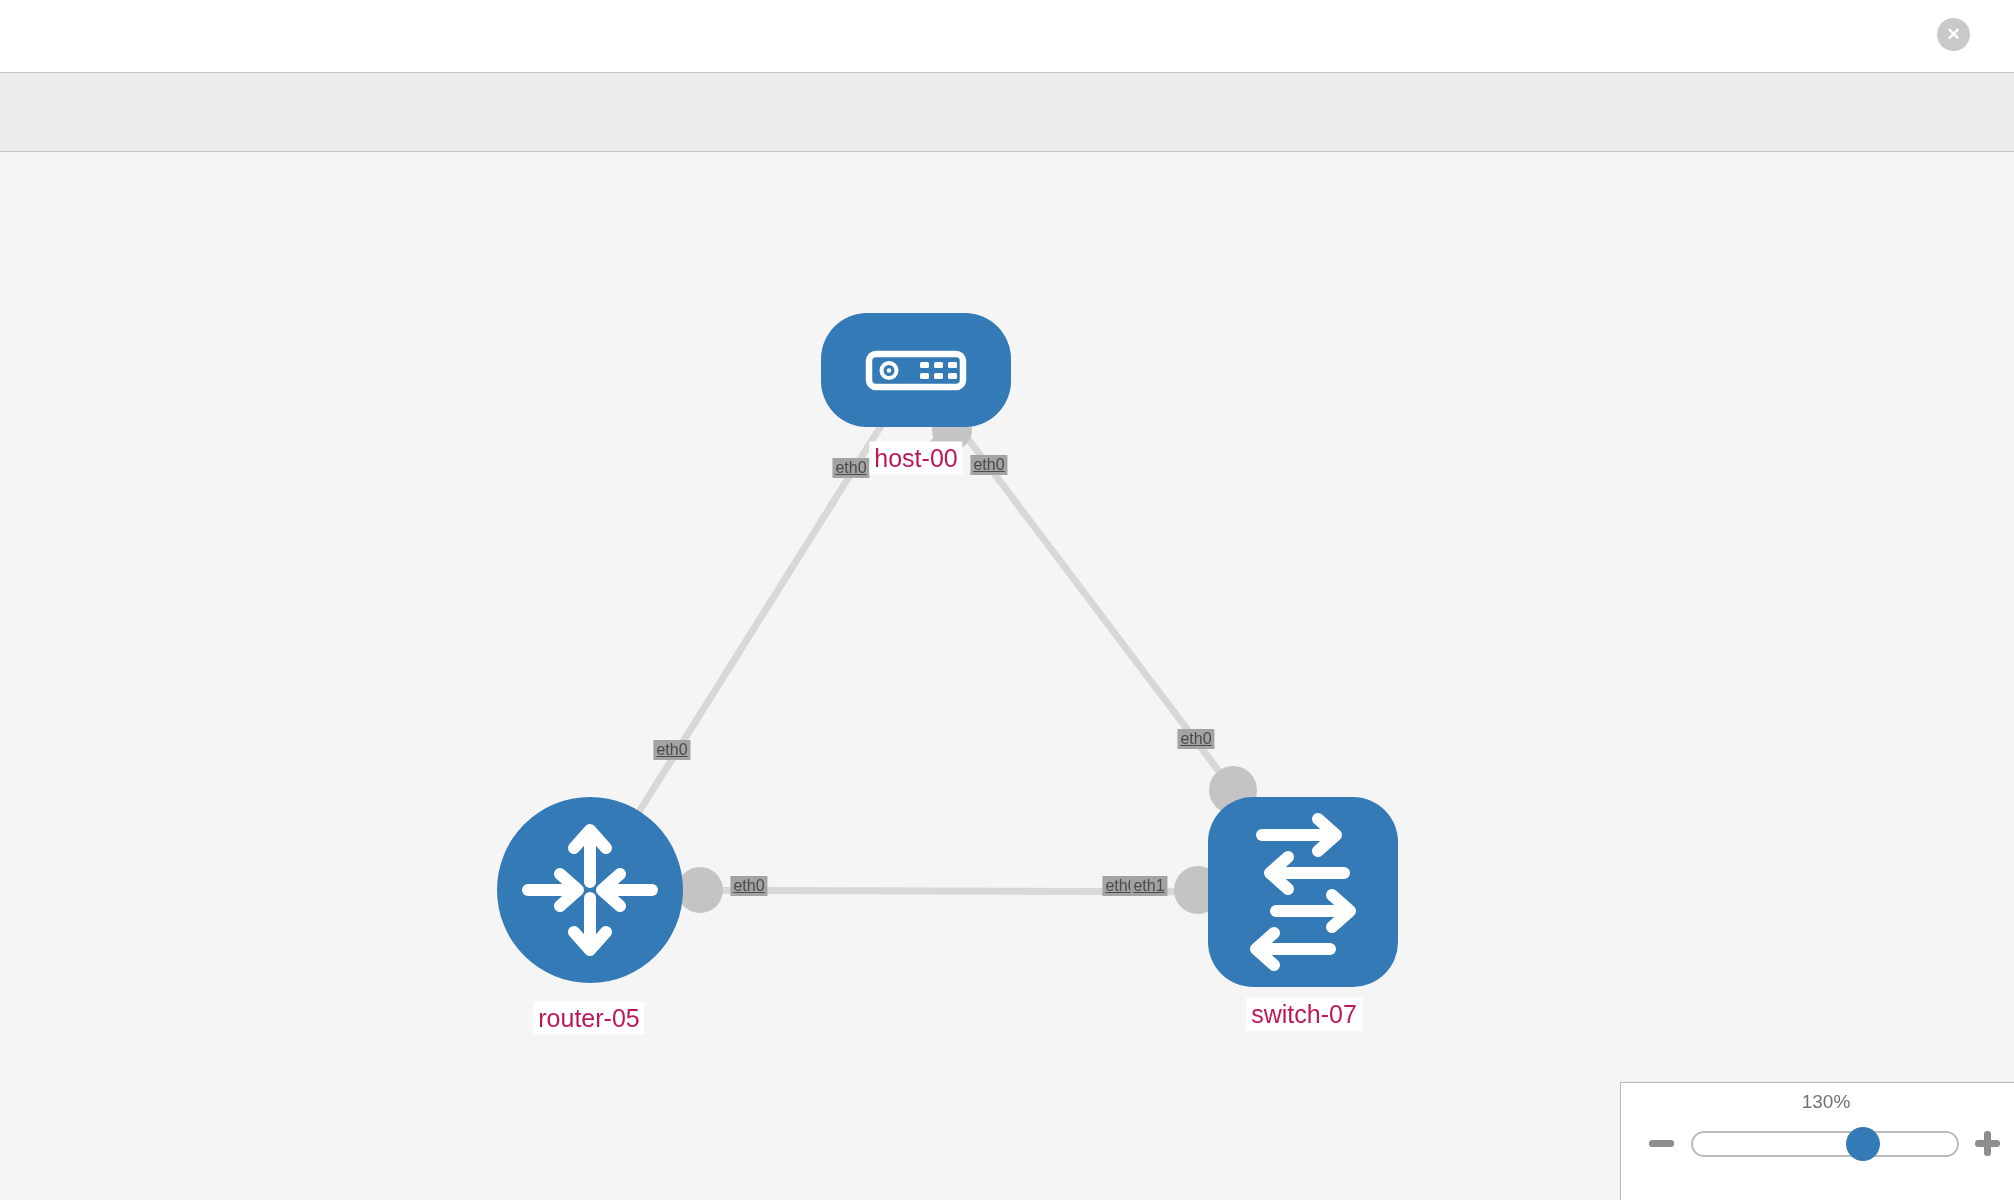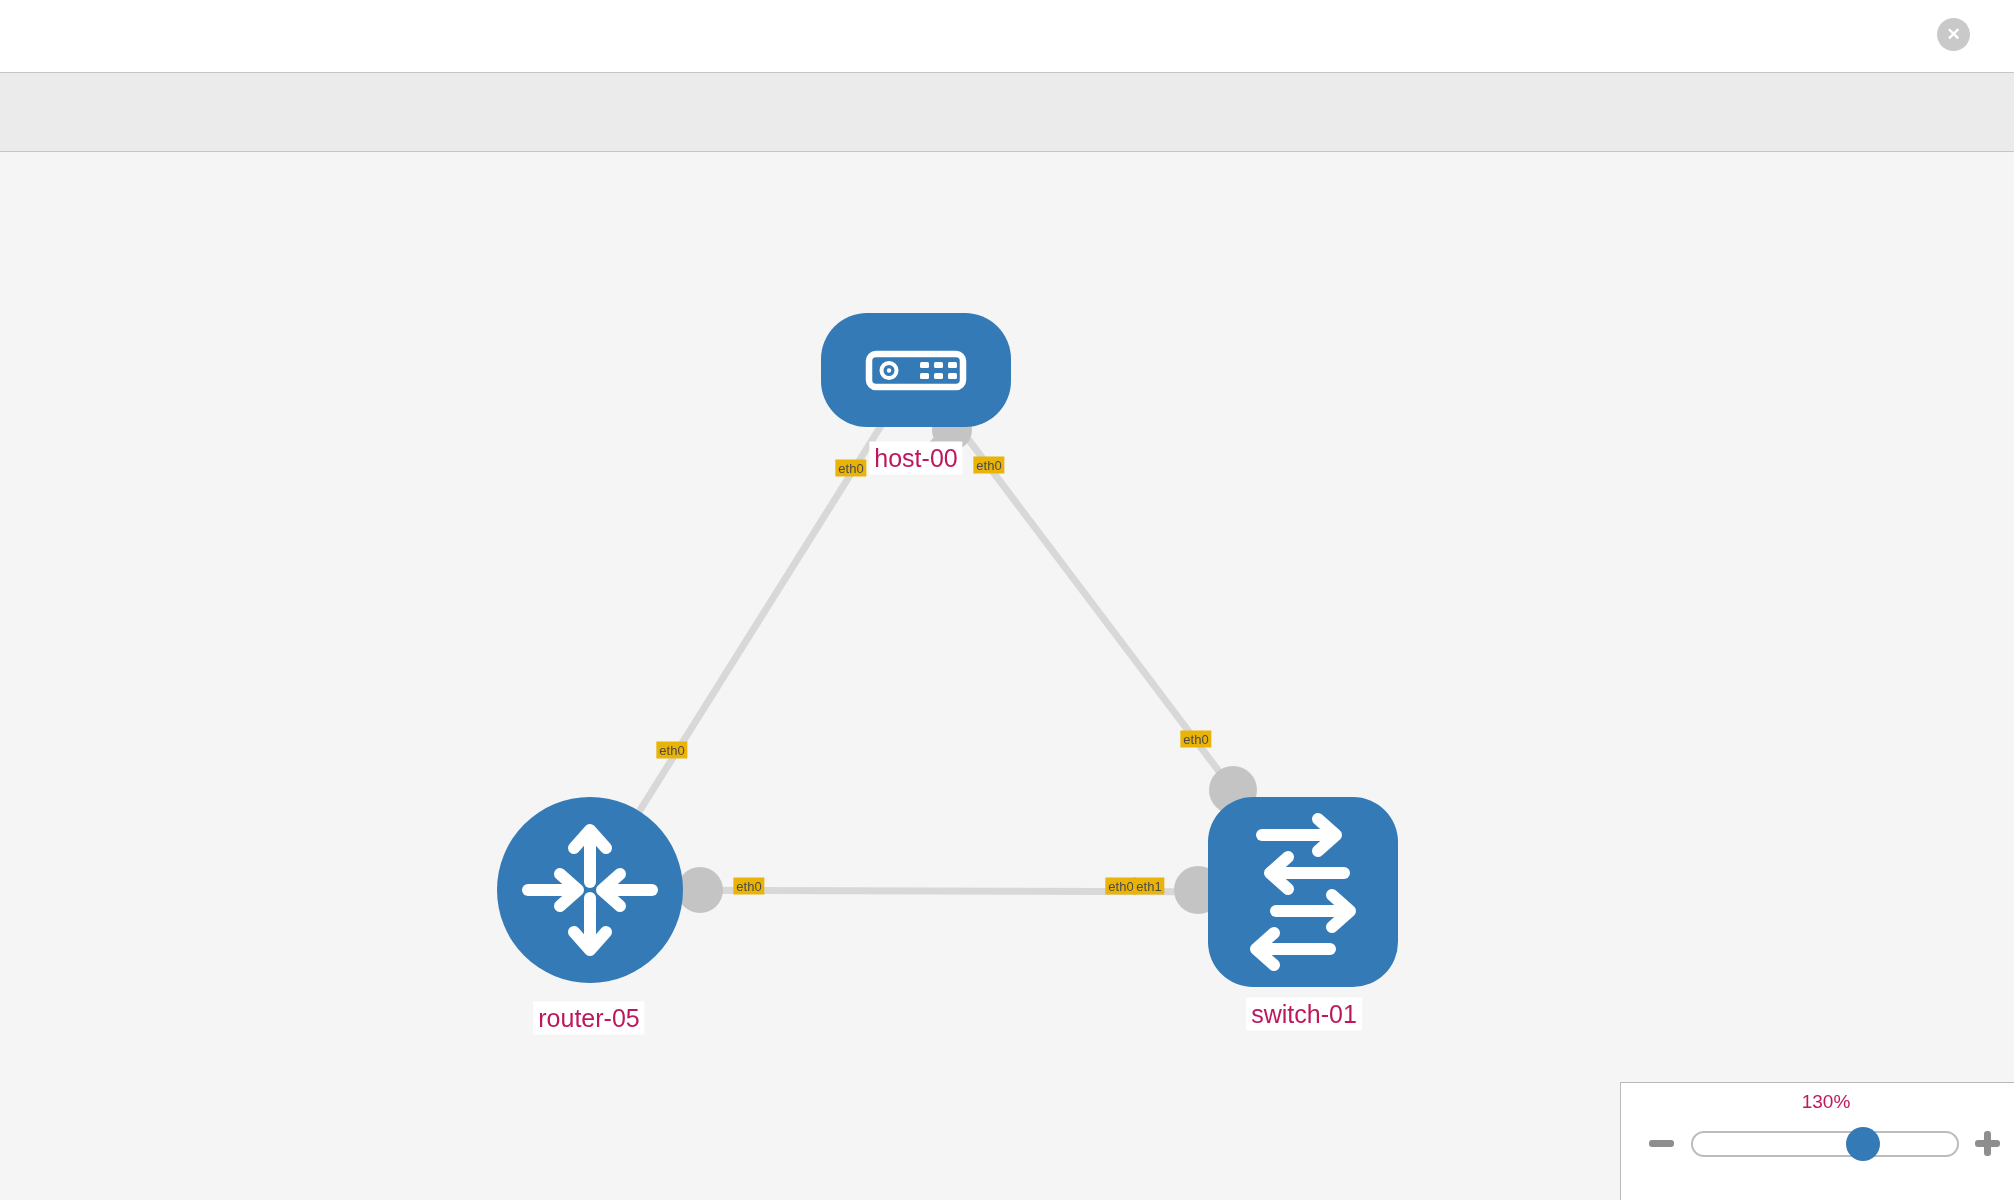--- a/index.html
+++ b/index.html
@@ -30,29 +30,29 @@
   .tool-icon { position:absolute; top:86px; width:56px; height:56px; cursor:pointer; }
   #wrench-btn { left:1038px; }
   #key-btn    { left:1106px; }
 
   
   #canvas { position:absolute; left:0; top:152px; width:2014px; height:1048px; background:#f5f5f5; }
   #topology-svg { position:absolute; left:0; top:0; }
 
   .node-chip { position:absolute; transform:translate(-50%,-50%); background:#ffffff;
                color:#be185d; font-size:25px; padding:2px 5px; white-space:nowrap; z-index:5; }
-  .if-chip   { position:absolute; transform:translate(-50%,-50%); background:#eab308;
-               color:#4a4a4a; font-size:13px; padding:1px 3px; white-space:nowrap; z-index:4; }
+  .if-chip   { position:absolute; transform:translate(-50%,-50%); background:#a3a3a3;
+               color:#4a4a4a; font-size:16px; padding:1px 3px; white-space:nowrap; z-index:4;text-decoration:underline; }
   .if-top    { z-index:6; }
 
   
   #zoom-panel { position:absolute; left:1620px; top:1082px; width:430px; height:130px;
                 background:#ffffff; border:1px solid #b9b9b9; z-index:10; }
   #zoom-level { position:absolute; left:120px; top:8px; width:170px; text-align:center;
-                font-size:19px; color:#be185d; }
+                font-size:19px; color:#737373; }
   #zoom-minus { position:absolute; left:28px; top:57px; width:25px; height:7px; border-radius:3px;
                 background:#8e8e8e; cursor:pointer; }
   #zoom-track { position:absolute; left:70px; top:48px; width:268px; height:26px;
                 background:#ffffff; border:2px solid #bcbcbc; border-radius:13px; cursor:pointer; }
   #zoom-handle { position:absolute; left:225px; top:44px; width:34px; height:34px;
                  border-radius:50%; background:#337ab7; cursor:grab; }
   #zoom-plus-h { position:absolute; left:354px; top:57px; width:25px; height:7px; border-radius:3px;
                  background:#8e8e8e; }
   #zoom-plus-v { position:absolute; left:363px; top:48px; width:7px; height:25px; border-radius:3px;
                  background:#8e8e8e; }
@@ -157,21 +157,21 @@
         <line x1="1276" y1="759" x2="1344" y2="759"></line>
         <polyline points="1332,743 1350,759 1332,775"></polyline>
         <line x1="1330" y1="797" x2="1262" y2="797"></line>
         <polyline points="1274,781 1256,797 1274,813"></polyline>
       </g>
     </g>
   </svg>
 
   <div class="node-chip" style="left:916px; top:306px;">host-00</div>
   <div class="node-chip" style="left:589px; top:866px;">router-05</div>
-  <div class="node-chip" style="left:1304px; top:862px;">switch-01</div>
+  <div class="node-chip" style="left:1304px; top:862px;">switch-07</div>
 
   <div class="if-chip" style="left:851px; top:316px;">eth0</div>
   <div class="if-chip" style="left:672px; top:598px;">eth0</div>
   <div class="if-chip" style="left:989px; top:313px;">eth0</div>
   <div class="if-chip" style="left:1196px; top:587px;">eth0</div>
   <div class="if-chip" style="left:749px; top:734px;">eth0</div>
   <div class="if-chip" style="left:1121px; top:734px;">eth0</div>
   <div class="if-chip if-top" style="left:1149px; top:734px;">eth1</div>
 </div>
 

